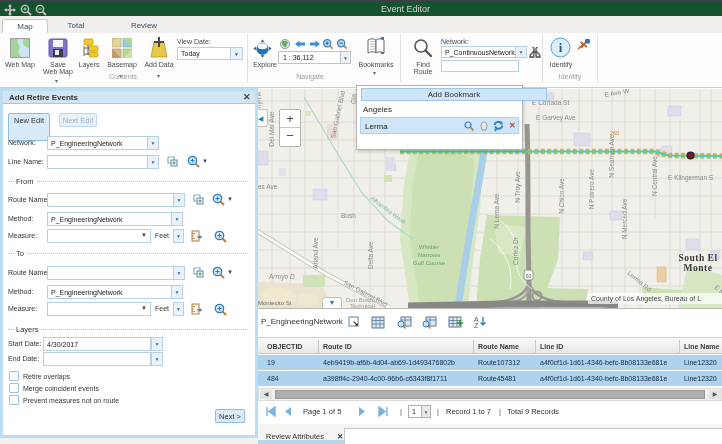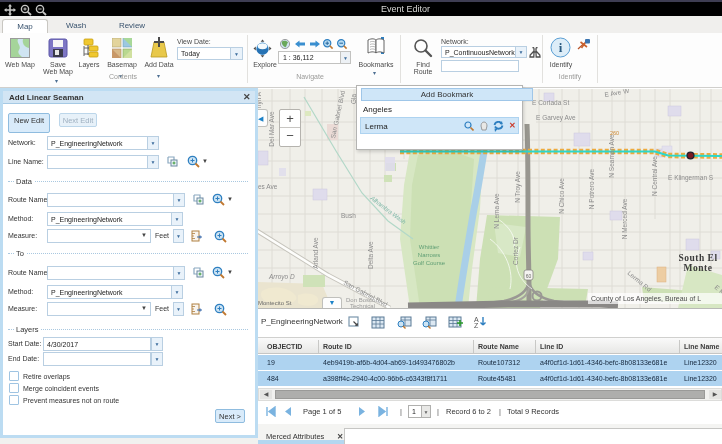--- a/index.html
+++ b/index.html
@@ -1,20 +1,20 @@
 <!DOCTYPE html>
 <html><head>
 <meta charset="utf-8">
 <style>
 * { margin:0; padding:0; box-sizing:border-box; }
 html,body { width:722px; height:444px; overflow:hidden; }
 body { font-family:"Liberation Sans", sans-serif; background:#ffffff; position:relative; }
 .abs { position:absolute; }
 
-#topbar { left:0; top:0; width:722px; height:16px; background:#000000; border-top:2px solid #3e3d52; }
+#topbar { left:0; top:0; width:722px; height:16px; background:#14532d; border-top:2px solid #3e3d52; }
 #topbar .ttl { position:absolute; left:381px; top:2px; font-size:9px; color:#d6d6d4; }
 
 #tabrow { left:0; top:16px; width:722px; height:17px; background:#f0efed; }
 .tab { position:absolute; top:3px; height:14px; font-size:8px; color:#39536e; text-align:center; line-height:14px; }
 #tab-map { left:2px; width:46px; background:#ffffff; border:1px solid #c9c7c2; border-bottom:none; border-radius:3px 3px 0 0; }
 
 #ribbon { left:0; top:33px; width:722px; height:55px; background:#fdfdfd; border-bottom:1px solid #d0cfcc; }
 .glabel { position:absolute; top:40px; font-size:7px; color:#9a9a98; }
 .gsep { position:absolute; top:2px; height:48px; width:1px; background:#e2e1de; }
 .ilabel { position:absolute; font-size:7px; color:#4b4b4b; text-align:center; line-height:7px; }
@@ -50,22 +50,22 @@
     <path d="M7.8 7.8 L11 11" stroke="#c8c8c6" stroke-width="1.8"></path>
   </svg>
   <svg class="abs" style="left:35px;top:2px;" width="12" height="12" viewBox="0 0 12 12">
     <circle cx="5" cy="5" r="3.6" fill="none" stroke="#c8c8c6" stroke-width="1.4"></circle>
     <path d="M3.4 5 h3.2" stroke="#c8c8c6" stroke-width="1"></path>
     <path d="M7.8 7.8 L11 11" stroke="#c8c8c6" stroke-width="1.8"></path>
   </svg>
 </div>
 <div class="abs" id="tabrow">
   <div class="tab" id="tab-map">Map</div>
-  <div class="tab" style="left:56px;width:40px;">Wash</div>
-  <div class="tab" style="left:108px;width:48px;">Review</div>
+  <div class="tab" style="left:56px;width:40px;">Total</div>
+  <div class="tab" style="left:120px;width:48px;">Review</div>
 </div>
 <div class="abs" id="ribbon">
 
   <svg class="abs" style="left:10px;top:5px;" width="20" height="20" viewBox="0 0 20 20">
     <rect x="0.5" y="0.5" width="19" height="19" fill="#cfe2f0" stroke="#9a9a9a"></rect>
     <path d="M1 1 L19 1 L19 19 L1 19 Z" fill="#a5d49a"></path>
     <path d="M8 1 C6 5 12 8 9 12 C7 15 10 17 12 19 L19 19 L19 10 C14 9 12 5 13 1 Z" fill="#cfe4f2"></path>
   </svg>
   <div class="ilabel" style="left:0px;top:28px;width:40px;">Web Map</div>
   <svg class="abs" style="left:48px;top:5px;" width="20" height="20" viewBox="0 0 20 20">
@@ -298,24 +298,24 @@
   <div style="height:18px;border-bottom:1px solid #c8c6c2;text-align:center;line-height:17px;font-size:13px;color:#4a4a4a;">+</div>
   <div style="height:17px;text-align:center;line-height:15px;font-size:13px;color:#4a4a4a;">−</div>
 </div>
 
 <div class="abs" style="left:0px;top:20px;width:10px;height:18px;background:#fdfdfd;border:1px solid #c0c0bc;border-left:none;border-radius:0 3px 3px 0;color:#1c82c8;font-size:7px;line-height:17px;">◀</div>
 
 <div class="abs" style="left:64px;top:208px;width:20px;height:11px;background:#fdfdfd;border:1px solid #c0c0bc;border-bottom:none;border-radius:3px 3px 0 0;color:#1c82c8;font-size:7px;text-align:center;line-height:10px;">▼</div>
 </div>
 <div class="abs" id="panel">
   <div id="phead">
-      <b>Add Linear Seaman</b>
+      <b>Add Retire Events</b>
       <span class="x">✕</span>
     </div>
-  <div class="btn" style="left:5px;top:22px;width:42px;height:20px;line-height:13px;">New Edit</div>
+  <div class="btn" style="left:5px;top:22px;width:42px;height:28px;line-height:13px;">New Edit</div>
   <div class="btn" style="left:56px;top:22px;width:38px;height:14px;line-height:13px;background:#e7f1f9;border-color:#bcd6ea;color:#9fb0c0;">Next Edit</div>
 
   <div class="plabel" style="left:5px;top:48px;">Network:</div>
   <div class="field" style="left:44px;top:45px;width:101px;height:14px;line-height:13px;padding-left:3px;">P_EngineeringNetwork</div>
   <div class="fbtn" style="left:144px;top:45px;width:12px;height:14px;">
       <span>▼</span>
     </div>
 
   <div class="plabel" style="left:5px;top:67px;">Line Name:</div>
   <div class="field" style="left:44px;top:64px;width:101px;height:14px;"></div>
@@ -328,21 +328,21 @@
     <path d="M6.5 7 h3 M8 5.5 v3" stroke="#3a9a3a" stroke-width="1"></path>
   </svg>
   <svg class="abs" style="left:184px;top:64px;" width="13" height="13" viewBox="0 0 13 13">
     <circle cx="5.5" cy="5.5" r="4.2" fill="#cde4f4" stroke="#2e7fc0" stroke-width="1.3"></circle>
     <path d="M3.5 5.5 h4 M5.5 3.5 v4" stroke="#2e7fc0" stroke-width="1"></path>
     <path d="M8.5 8.5 L12 12" stroke="#c07830" stroke-width="1.8"></path>
   </svg>
   <div class="abs" style="left:199px;top:67px;font-size:6px;color:#444;">▼</div>
 
   <div class="pdiv" style="top:90px;">
-      <span style="left:6px;">Data</span>
+      <span style="left:6px;">From</span>
     </div>
 
   <div class="plabel" style="left:5px;top:105px;">Route Name:</div>
   <div class="field" style="left:44px;top:102px;width:127px;height:14px;"></div>
   <div class="fbtn" style="left:170px;top:102px;width:12px;height:14px;">
       <span>▼</span>
     </div>
   <svg class="abs" style="left:189px;top:103px;" width="12" height="12" viewBox="0 0 12 12">
     <path d="M2 1 L8 1 L8 4 M2 1 L2 7 L5 7" fill="none" stroke="#8aa8c0" stroke-width="1.2"></path>
     <rect x="5" y="4" width="6" height="6" fill="#eef4fa" stroke="#6a88a0" stroke-width="1"></rect>
@@ -529,35 +529,35 @@
       </svg>
     <svg class="abs" style="left:120px;top:4px;" width="11" height="11" viewBox="0 0 11 11">
         <path d="M9 1 V10 M1 1 L7 5.5 L1 10 Z" fill="#7ab3e0" stroke="#7ab3e0" stroke-width="1.4"></path>
       </svg>
     <div class="abs" style="left:142px;top:5px;font-size:7.5px;color:#555;">|</div>
     <div class="field" style="left:150px;top:3px;width:14px;height:13px;line-height:12px;padding-left:3px;border-color:#b0b0ae;">1</div>
     <div class="fbtn" style="left:163px;top:3px;width:10px;height:13px;border-color:#b0b0ae;background:#e8e8e6;">
         <span style="color:#666;">▼</span>
       </div>
     <div class="abs" style="left:179px;top:5px;font-size:7.5px;color:#555;">|</div>
-    <div class="abs" style="left:188px;top:5px;font-size:7.5px;color:#333;">Record 6 to 2</div>
+    <div class="abs" style="left:188px;top:5px;font-size:7.5px;color:#333;">Record 1 to 7</div>
     <div class="abs" style="left:241px;top:5px;font-size:7.5px;color:#555;">|</div>
     <div class="abs" style="left:249px;top:5px;font-size:7.5px;color:#333;">Total 9 Records</div>
   </div>
 
   <div class="abs" style="left:0;top:115px;width:464px;height:21px;background:#f4f4f2;">
-    <span class="abs" style="left:8px;top:8px;font-size:7.5px;color:#333;">Merced Attributes</span>
+    <span class="abs" style="left:8px;top:8px;font-size:7.5px;color:#333;">Review Attributes</span>
     <span class="abs" style="left:79px;top:8px;font-size:7.5px;color:#444;font-weight:bold;">✕</span>
     <div class="abs" style="left:86px;top:4px;width:378px;height:19px;background:#ffffff;border:1px solid #c6c6c4;border-right:none;"></div>
     <div class="abs" style="left:0px;top:16px;width:86px;height:5px;background:#b4d7f0;"></div>
   </div>
 </div>
 <div class="abs" style="left:0px;top:438px;width:258px;height:6px;background:#f1f1ef;"></div>
 <div class="abs" id="bmark" style="left:356px;top:85px;width:167px;height:65px;background:#fff;border:1px solid #b4b4b2;box-shadow:1px 2px 3px rgba(0,0,0,.15);">
-  <div class="abs" style="left:4px;top:2px;width:172px;height:13px;background:#cfe6f8;border:1px solid #9fc6e8;text-align:center;font-size:8px;color:#333;line-height:12px;">Add Bookmark</div>
+  <div class="abs" style="left:4px;top:2px;width:186px;height:13px;background:#cfe6f8;border:1px solid #9fc6e8;text-align:center;font-size:8px;color:#333;line-height:12px;">Add Bookmark</div>
   <div class="abs" style="left:6px;top:19px;font-size:8px;color:#222;">Angeles</div>
   <div class="abs" style="left:3px;top:31px;width:159px;height:17px;background:#cfe6f8;border:1px solid #aed3f0;">
     <span class="abs" style="left:4px;top:4px;font-size:8px;color:#222;">Lerma</span>
     <svg class="abs" style="left:103px;top:3px;" width="10" height="10" viewBox="0 0 10 10">
       <circle cx="4" cy="4" r="3" fill="none" stroke="#2e7fc0" stroke-width="1.2"></circle>
       <path d="M6.5 6.5 L9.5 9.5" stroke="#c07830" stroke-width="1.6"></path>
     </svg>
     <svg class="abs" style="left:118px;top:3px;" width="10" height="10" viewBox="0 0 10 10">
       <path d="M5 1 C3 1 2 3 2 5 L3 9 L7 9 L8 5 C8 3 7 1 5 1 Z" fill="#e8e8e6" stroke="#888" stroke-width="0.8"></path>
     </svg>

